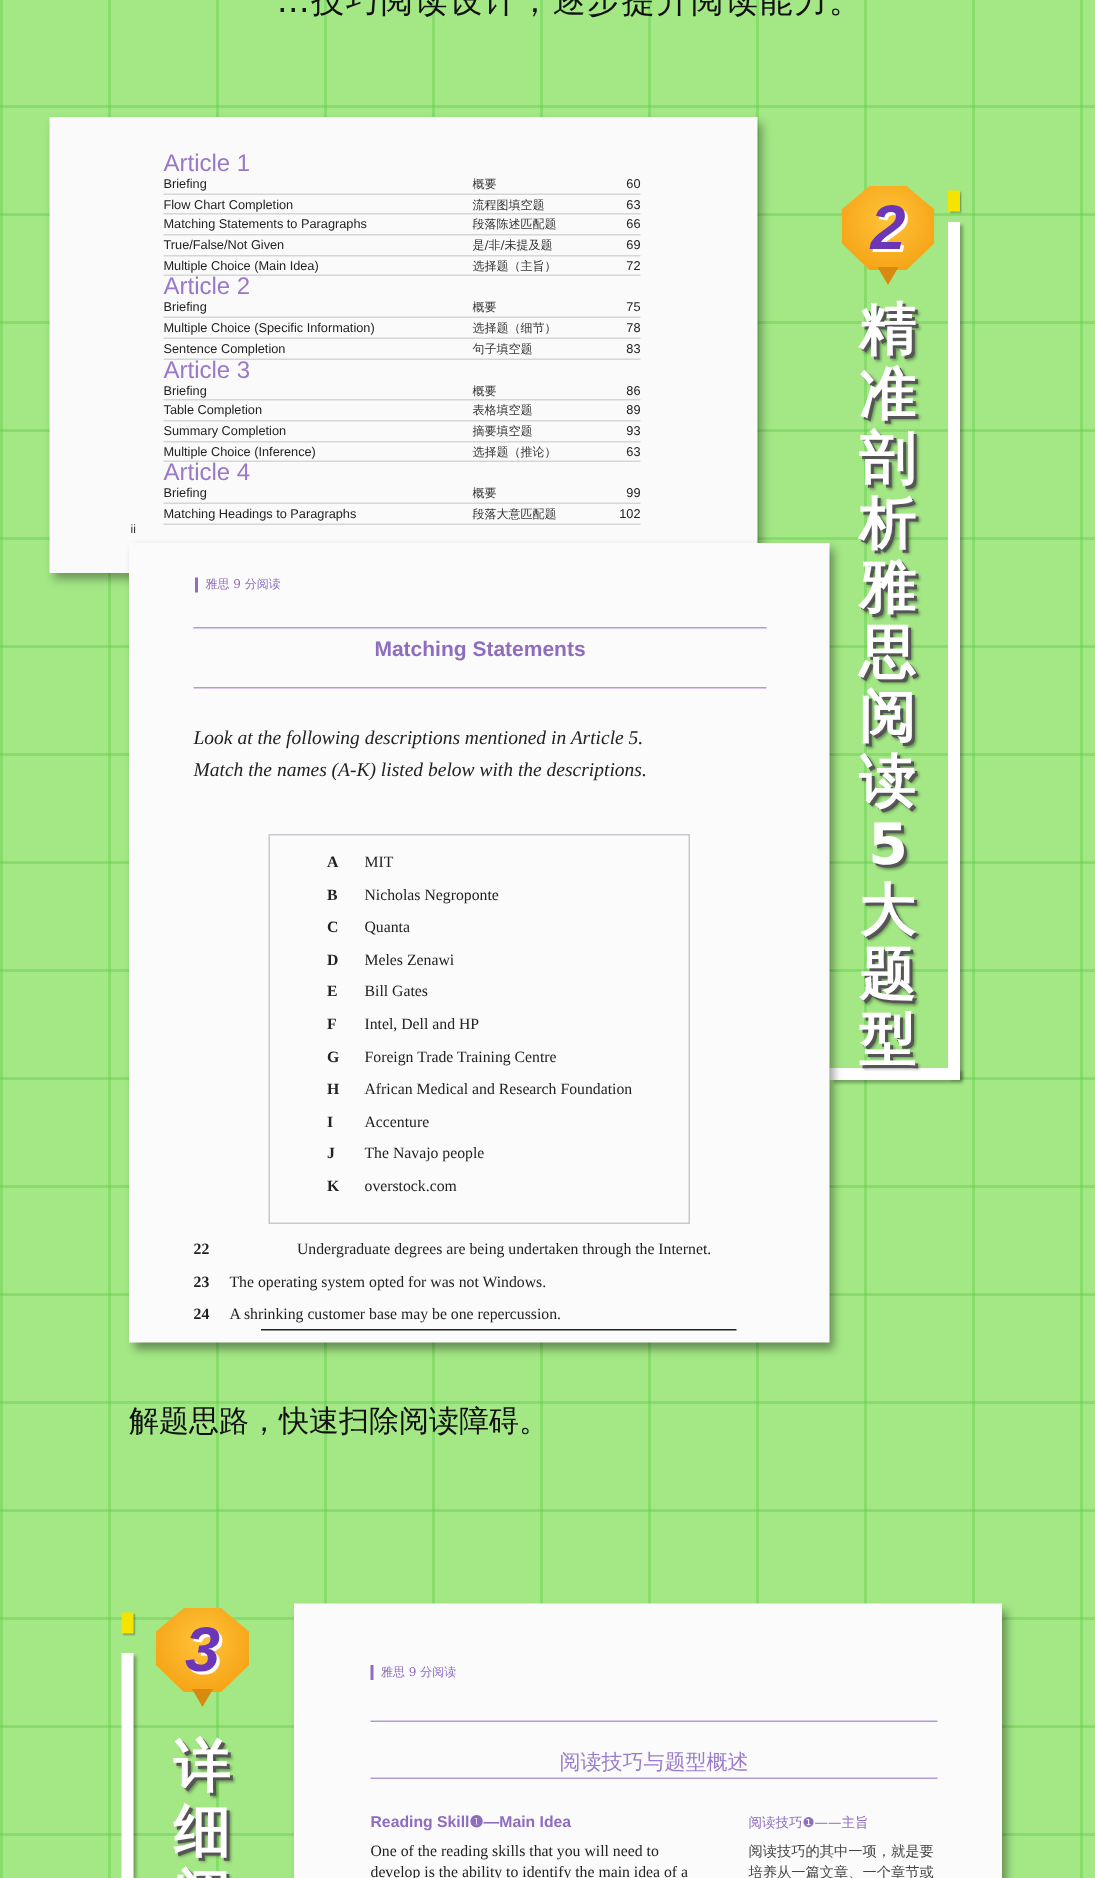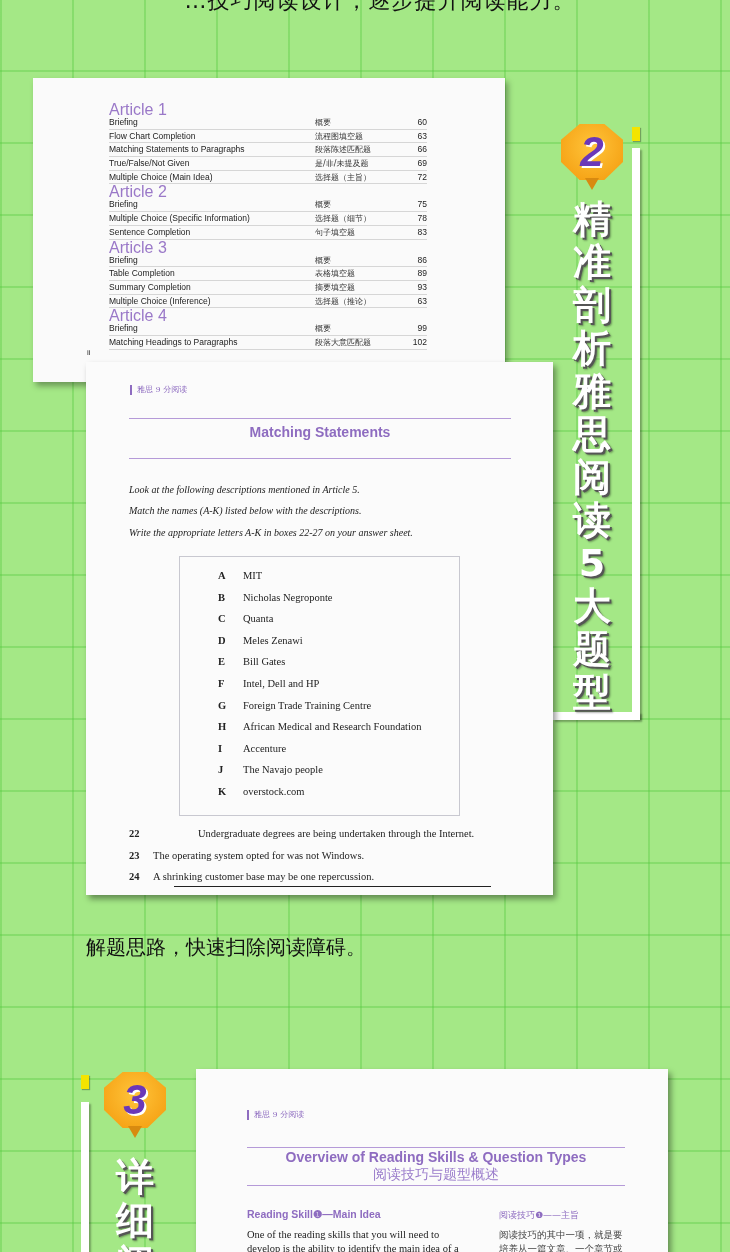--- a/index.html
+++ b/index.html
@@ -79,21 +79,21 @@
     border-left: 2px solid #8e6cc0; padding-left: 5px; line-height: 10px;
   }
   .purple-rule { position: absolute; height: 1px; background: #b59ad8; }
   .ptitle-en {
     position: absolute; text-align: center; font-family: "Liberation Sans", sans-serif;
     font-weight: bold; color: #8e6cc0;
   }
   .ptitle-zh { position: absolute; text-align: center; color: #9a7ccb; font-family: "DejaVu Sans", sans-serif; }
   .instr {
     position: absolute; left: 43px; font-family: "Liberation Serif", serif; font-style: italic;
-    font-size: 10px; color: #222;
+    font-size: 13px; color: #222;
   }
   .options-box {
     position: absolute; left: 93px; top: 194px; width: 281px; height: 260px;
     border: 1px solid #c8c8d0;
   }
   .opt { position: absolute; left: 38px; font-family: "Liberation Serif", serif; font-size: 10.5px; color: #222; display: flex; }
   .opt .letter { width: 25px; font-weight: bold; }
   .question { position: absolute; left: 43px; font-family: "Liberation Serif", serif; font-size: 10.5px; color: #222; display: flex; }
   .question .qn { width: 24px; font-weight: bold; }
   .underline-bar { position: absolute; left: 88px; top: 524px; width: 317px; height: 1px; background: #222; }
@@ -223,21 +223,20 @@
   </div>
 
 <div class="match-page">
   <div class="series-label" style="left:44px; top:23px;">雅思 9 分阅读</div>
   <div class="purple-rule" style="left:43px; top:56px; width:382px;"></div>
   <div class="ptitle-en" style="left:43px; top:62px; width:382px; font-size:14px;">Matching Statements</div>
   <div class="purple-rule" style="left:43px; top:96px; width:382px;"></div>
 
   <div class="instr" style="top:122px;">Look at the following descriptions mentioned in Article 5.</div>
   <div class="instr" style="top:143px;">Match the names (A-K) listed below with the descriptions.</div>
-  <div class="instr" style="top:165px;">Write the appropriate letters A-K in boxes 22-27 on your answer sheet.</div>
 
   <div class="options-box" id="options-box">
       <div class="opt" style="top: 13px;">
         <span class="letter">A</span>
         <span>MIT</span>
       </div>
       <div class="opt" style="top: 34.6px;">
         <span class="letter">B</span>
         <span>Nicholas Negroponte</span>
       </div>
@@ -309,21 +308,20 @@
 </div>
 <div class="vtitle" id="vtitle3" style="left:113px; top:1156px;">
     <span>详</span>
     <span>细</span>
     <span>阅</span>
   </div>
 
 <div class="overview-page">
   <div class="series-label" style="left:51px; top:41px;">雅思 9 分阅读</div>
   <div class="purple-rule" style="left:51px; top:78px; width:378px;"></div>
-  <div class="ptitle-en" style="left:51px; top:80px; width:378px; font-size:14px;">Overview of Reading Skills &amp; Question Types</div>
   <div class="ptitle-zh" style="left:51px; top:97px; width:378px; font-size:14px;">阅读技巧与题型概述</div>
   <div class="purple-rule" style="left:51px; top:116px; width:378px;"></div>
 
   <div class="skill-head-en" style="left:51px; top:139px;">Reading Skill❶—Main Idea</div>
   <div class="skill-head-zh" style="left:303px; top:140px;">阅读技巧❶——主旨</div>
   <div class="body-en" style="left:51px; top:159px; width:228px;">
     <div>One of the reading skills that you will need to</div>
     <div>develop is the ability to identify the main idea of a</div>
   </div>
   <div class="body-zh" style="left:303px; top:159px; width:130px;">

